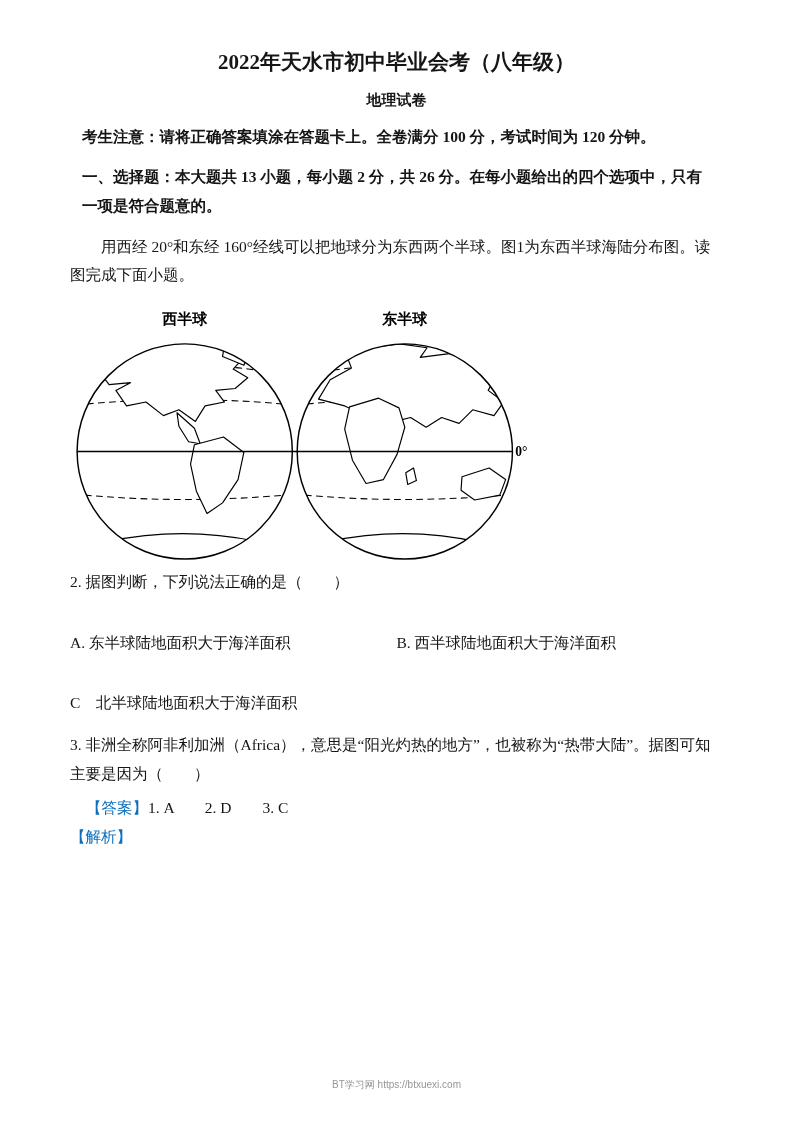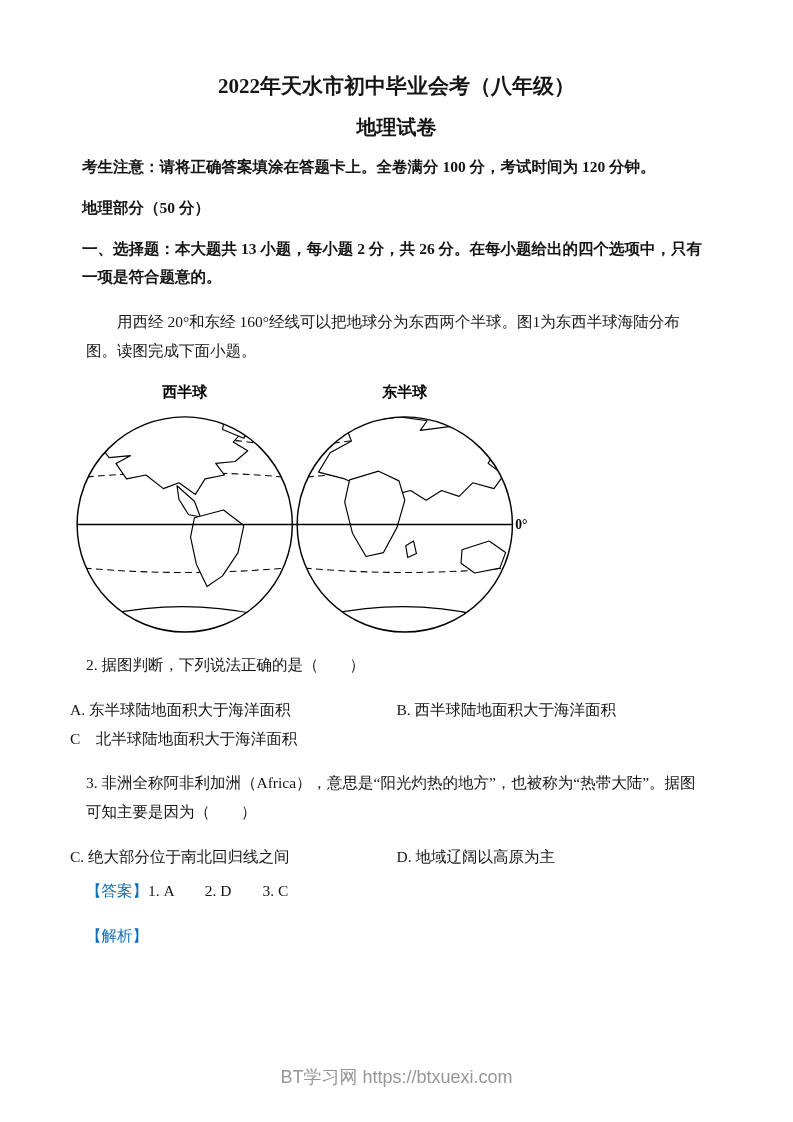--- a/index.html
+++ b/index.html
@@ -1,58 +1,57 @@
 <!DOCTYPE html>
 <html style="--accent-blue: #0b6fbd; --footer-gray: #969696;"><head>
 <meta charset="utf-8">
 <style>
   html,body{margin:0;padding:0;}
   body{background:#ffffff;width:793px;}
   .page{
     position:relative;width:793px;height:1122px;background:#fff;
-    padding:72px 70px 0;box-sizing:border-box;overflow:hidden;
+    padding:48px 70px 0;box-sizing:border-box;overflow:hidden;
     font-family:"Liberation Serif","DejaVu Serif",serif;
     font-size:15.5px;line-height:1.85;color:#151515;
   }
   .doc-title{font-size:21px;font-weight:700;text-align:center;margin:0 0 14px;line-height:1.35;}
-  .paper-title{font-size:20px;font-weight:700;text-align:center;margin:0 0 10px;line-height:1.35;font-family:Liberation Serif, serif;}
+  .paper-title{font-size:15px;font-weight:700;text-align:center;margin:0 0 10px;line-height:1.35;font-family:Liberation Serif, serif;}
   .bold-line{font-weight:700;margin:12px;}
-  .para{margin:16px;}
+  .para{margin:0;}
   .indent{text-indent:2em;}
-  .map-figure{margin:6px 0 6px 0;}
+  .map-figure{margin:18px 0 6px 0;}
   .map-svg{display:block;}
   .map-svg .parallel path{fill:none;stroke:#000;stroke-width:1.1;stroke-dasharray:7 4.5;}
   .map-svg .land path{fill:#fff;stroke:#000;stroke-width:1.2;stroke-linejoin:round;}
   .map-svg .equator{stroke:#000;stroke-width:1.7;}
   .map-svg .globe{fill:none;stroke:#000;stroke-width:1.5;}
   .hemi-label{font-family:"Liberation Serif","DejaVu Serif",serif;font-weight:700;font-size:15.5px;}
   .equator-label{font-family:"Liberation Serif","DejaVu Serif",serif;font-weight:700;font-size:14px;}
   .opt-row{display:flex;}
   .opt-row .opt{flex:0 0 25%;}
-  .opt-row.two .opt{flex:0 0 50%;}
+  .opt-row.two .opt{flex:0 0 50%;margin-top:32px;}
   .q3{margin-top:13px;}
   .answer-line{margin:6px 16px 0;}
   .blue{color:var(--accent-blue,#0b6fbd);}
   .detail-heading{font-weight:700;margin:6px 0 0;}
   .footer{
     position:absolute;left:0;right:0;bottom:28px;text-align:center;
     font-family:"Liberation Sans","DejaVu Sans",sans-serif;
-    font-size:18px;color:var(--footer-gray,#969696);
+    font-size:10px;color:var(--footer-gray,#969696);
   }
 </style>
 </head>
 <body>
 
 <main class="page">
 
   <h1 class="doc-title">2022年天水市初中毕业会考（八年级）</h1>
   <h2 class="paper-title">地理试卷</h2>
 
   <p class="bold-line">考生注意：请将正确答案填涂在答题卡上。全卷满分 100 分，考试时间为 120 分钟。</p>
-  <p class="bold-line">地理部分（50 分）</p>
   <p class="bold-line">一、选择题：本大题共 13 小题，每小题 2 分，共 26 分。在每小题给出的四个选项中，只有一项是符合题意的。</p>
   <p class="para indent">用西经 20°和东经 160°经线可以把地球分为东西两个半球。图1为东西半球海陆分布图。读图完成下面小题。</p>
 
   <figure class="map-figure">
     <svg class="map-svg" viewBox="0 0 480 262" width="466" height="254" xmlns="http://www.w3.org/2000/svg">
       <defs>
         <clipPath id="clipW">
             <circle cx="118" cy="148" r="111"></circle>
           </clipPath>
         <clipPath id="clipE">
@@ -109,24 +108,20 @@
       <span class="opt">A. 东半球陆地面积大于海洋面积</span>
       <span class="opt">B. 西半球陆地面积大于海洋面积</span>
     </div>
     <div class="opt-row two">
       <span class="opt">C　北半球陆地面积大于海洋面积</span>
     </div>
   </section>
 
   <section class="q-block q3">
     <p class="para">3. 非洲全称阿非利加洲（Africa），意思是“阳光灼热的地方”，也被称为“热带大陆”。据图可知主要是因为（　　）</p>
-    <div class="opt-row two">
-      <span class="opt">C. 绝大部分位于南北回归线之间</span>
-      <span class="opt">D. 地域辽阔以高原为主</span>
-    </div>
   </section>
 
   <p class="para answer-line"><span class="blue">【答案】</span><span>1. A　　2. D　　3. C</span></p>
 
   <p class="para blue">【解析】</p>
 
 
   <footer class="footer">
     <span>BT学习网 https://btxuexi.com</span>
   </footer>

